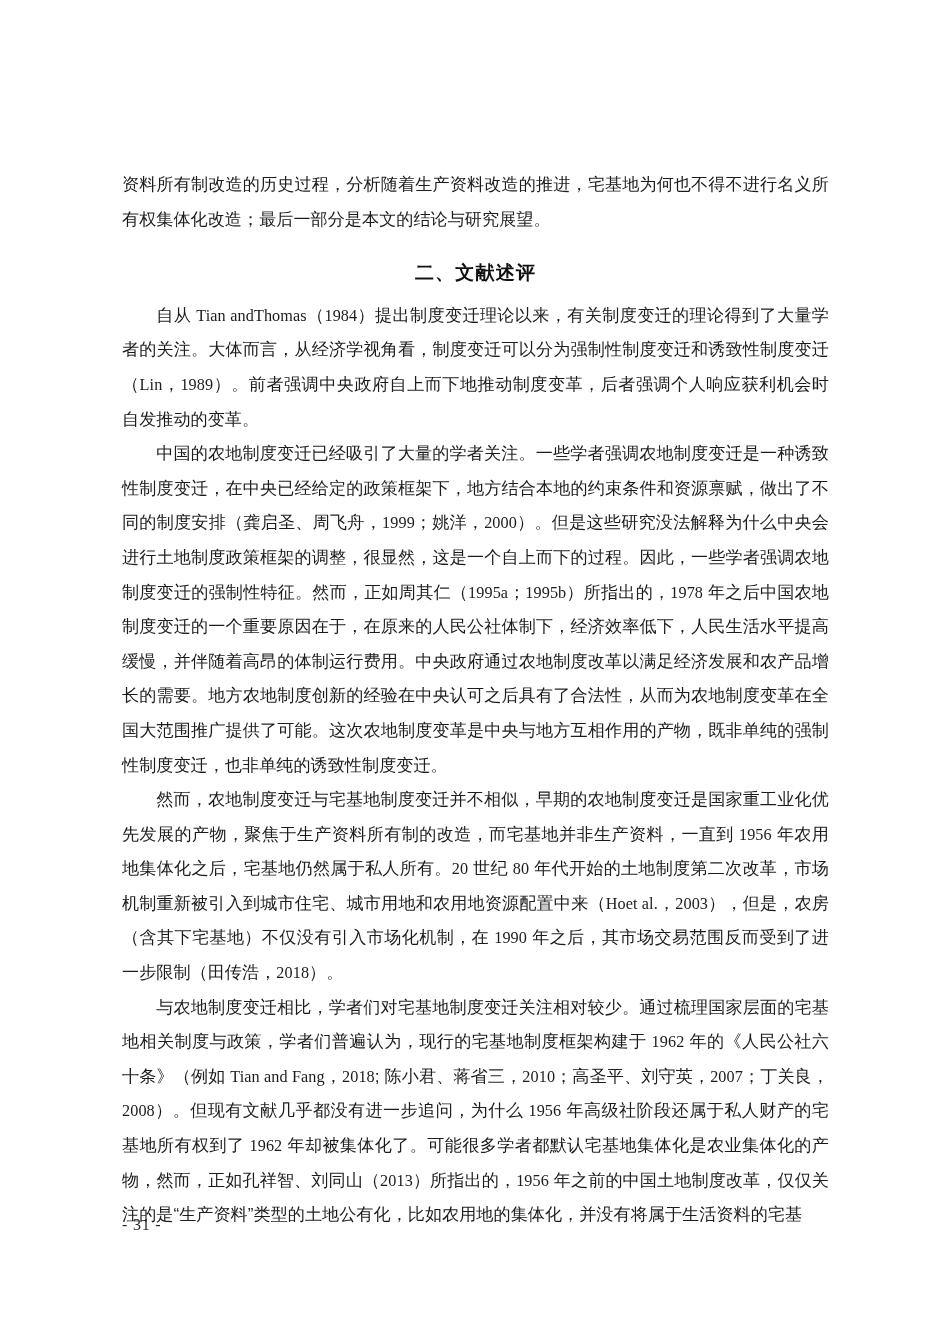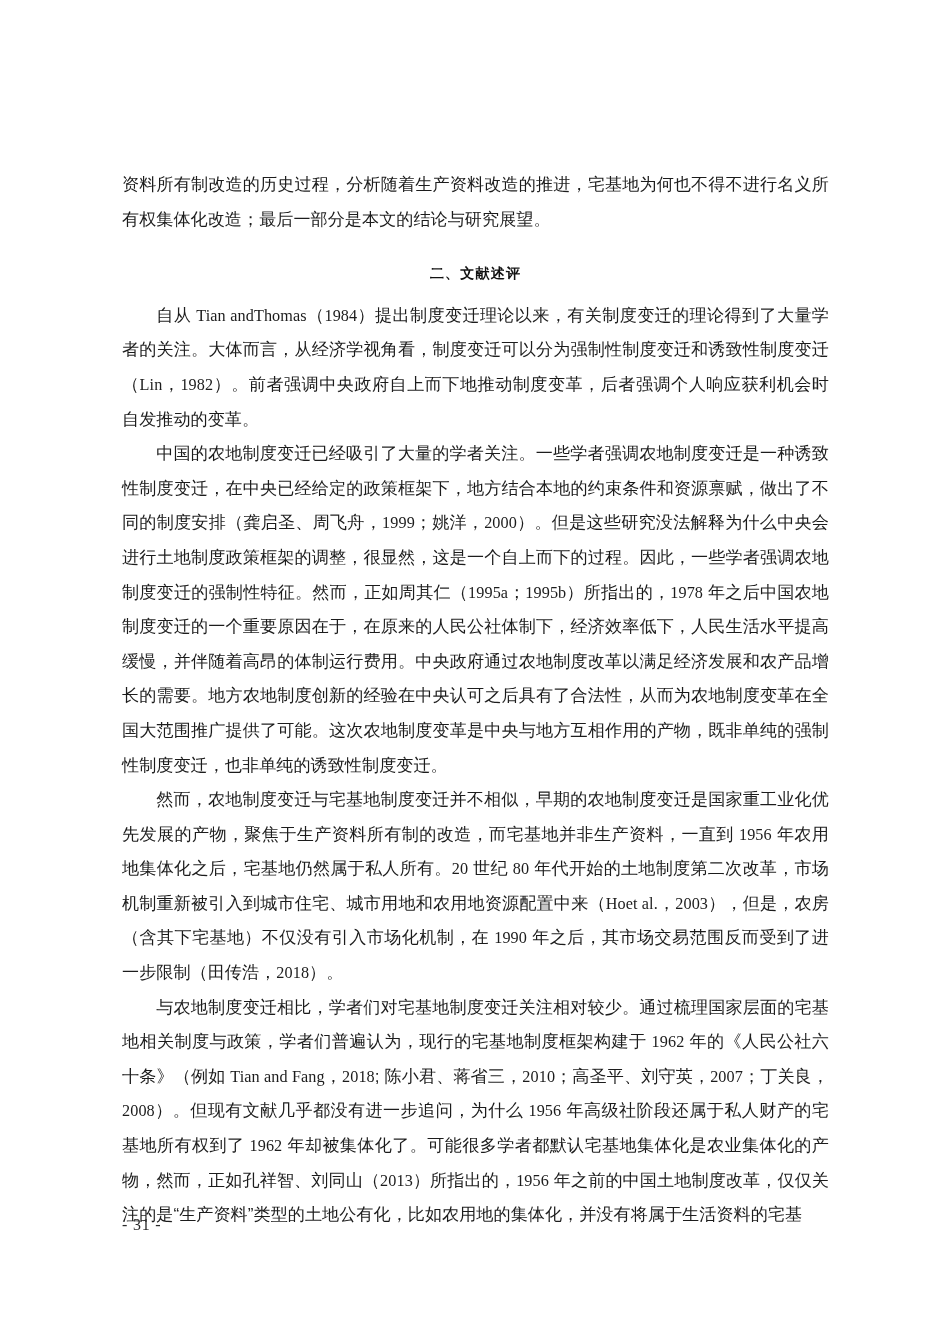--- a/index.html
+++ b/index.html
@@ -55,21 +55,21 @@
   
   .lat {
     font-family: "Liberation Serif", "DejaVu Serif", serif;
     font-size: 16.2px;
     letter-spacing: 0.1px;
   }
 
   
   .heading {
     margin: 0;
-    font-size: 14px;
+    font-size: 19px;
     line-height: 34.6px;
     font-weight: bold;
     text-align: center;
     letter-spacing: 1.2px;
     color: #111111;
     font-family: "Liberation Sans", "DejaVu Sans", sans-serif;
   }
 
   .gap-before-heading { height: 19px; }
   .gap-after-heading  { height: 8px; }
@@ -97,21 +97,21 @@
   <div class="content">
 
     <p class="para cont">资料所有制改造的历史过程，分析随着生产资料改造的推进，宅基地为何也不得不进行名义所有权集体化改造；最后一部分是本文的结论与研究展望。</p>
 
     <div class="gap-before-heading"></div>
 
     <h2 class="heading">二、文献述评</h2>
 
     <div class="gap-after-heading"></div>
 
-    <p class="para indent">自从 <span class="lat">Tian andThomas</span>（<span class="lat">1984</span>）提出制度变迁理论以来，有关制度变迁的理论得到了大量学者的关注。大体而言，从经济学视角看，制度变迁可以分为强制性制度变迁和诱致性制度变迁（<span class="lat">Lin</span>，<span class="lat">1982</span>）。前者强调中央政府自上而下地推动制度变革，后者强调个人响应获利机会时自发推动的变革。</p>
+    <p class="para indent">自从 <span class="lat">Tian andThomas</span>（<span class="lat">1984</span>）提出制度变迁理论以来，有关制度变迁的理论得到了大量学者的关注。大体而言，从经济学视角看，制度变迁可以分为强制性制度变迁和诱致性制度变迁（<span class="lat">Lin</span>，<span class="lat">1989</span>）。前者强调中央政府自上而下地推动制度变革，后者强调个人响应获利机会时自发推动的变革。</p>
 
     <p class="para indent">中国的农地制度变迁已经吸引了大量的学者关注。一些学者强调农地制度变迁是一种诱致性制度变迁，在中央已经给定的政策框架下，地方结合本地的约束条件和资源禀赋，做出了不同的制度安排（龚启圣、周飞舟，<span class="lat">1999</span>；姚洋，<span class="lat">2000</span>）。但是这些研究没法解释为什么中央会进行土地制度政策框架的调整，很显然，这是一个自上而下的过程。因此，一些学者强调农地制度变迁的强制性特征。然而，正如周其仁（<span class="lat">1995a</span>；<span class="lat">1995b</span>）所指出的，<span class="lat">1978</span> 年之后中国农地制度变迁的一个重要原因在于，在原来的人民公社体制下，经济效率低下，人民生活水平提高缓慢，并伴随着高昂的体制运行费用。中央政府通过农地制度改革以满足经济发展和农产品增长的需要。地方农地制度创新的经验在中央认可之后具有了合法性，从而为农地制度变革在全国大范围推广提供了可能。这次农地制度变革是中央与地方互相作用的产物，既非单纯的强制性制度变迁，也非单纯的诱致性制度变迁。</p>
 
     <p class="para indent">然而，农地制度变迁与宅基地制度变迁并不相似，早期的农地制度变迁是国家重工业化优先发展的产物，聚焦于生产资料所有制的改造，而宅基地并非生产资料，一直到 <span class="lat">1956</span> 年农用地集体化之后，宅基地仍然属于私人所有。<span class="lat">20</span> 世纪 <span class="lat">80</span> 年代开始的土地制度第二次改革，市场机制重新被引入到城市住宅、城市用地和农用地资源配置中来（<span class="lat">Hoet al.</span>，<span class="lat">2003</span>），但是，农房（含其下宅基地）不仅没有引入市场化机制，在 <span class="lat">1990</span> 年之后，其市场交易范围反而受到了进一步限制（田传浩，<span class="lat">2018</span>）。</p>
 
     <p class="para indent">与农地制度变迁相比，学者们对宅基地制度变迁关注相对较少。通过梳理国家层面的宅基地相关制度与政策，学者们普遍认为，现行的宅基地制度框架构建于 <span class="lat">1962</span> 年的《人民公社六十条》（例如 <span class="lat">Tian and Fang</span>，<span class="lat">2018</span>; 陈小君、蒋省三，<span class="lat">2010</span>；高圣平、刘守英，<span class="lat">2007</span>；丁关良，<span class="lat">2008</span>）。但现有文献几乎都没有进一步追问，为什么 <span class="lat">1956</span> 年高级社阶段还属于私人财产的宅基地所有权到了 <span class="lat">1962</span> 年却被集体化了。可能很多学者都默认宅基地集体化是农业集体化的产物，然而，正如孔祥智、刘同山（<span class="lat">2013</span>）所指出的，<span class="lat">1956</span> 年之前的中国土地制度改革，仅仅关注的是“生产资料”类型的土地公有化，比如农用地的集体化，并没有将属于生活资料的宅基</p>
 
   </div>
 
   <div class="footer">

